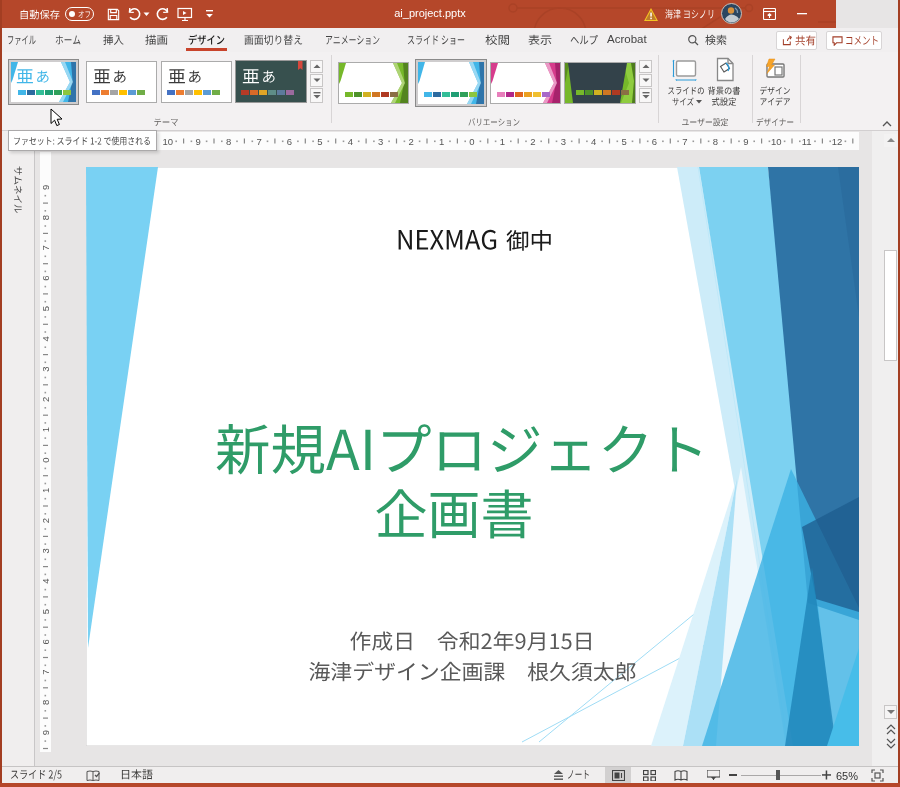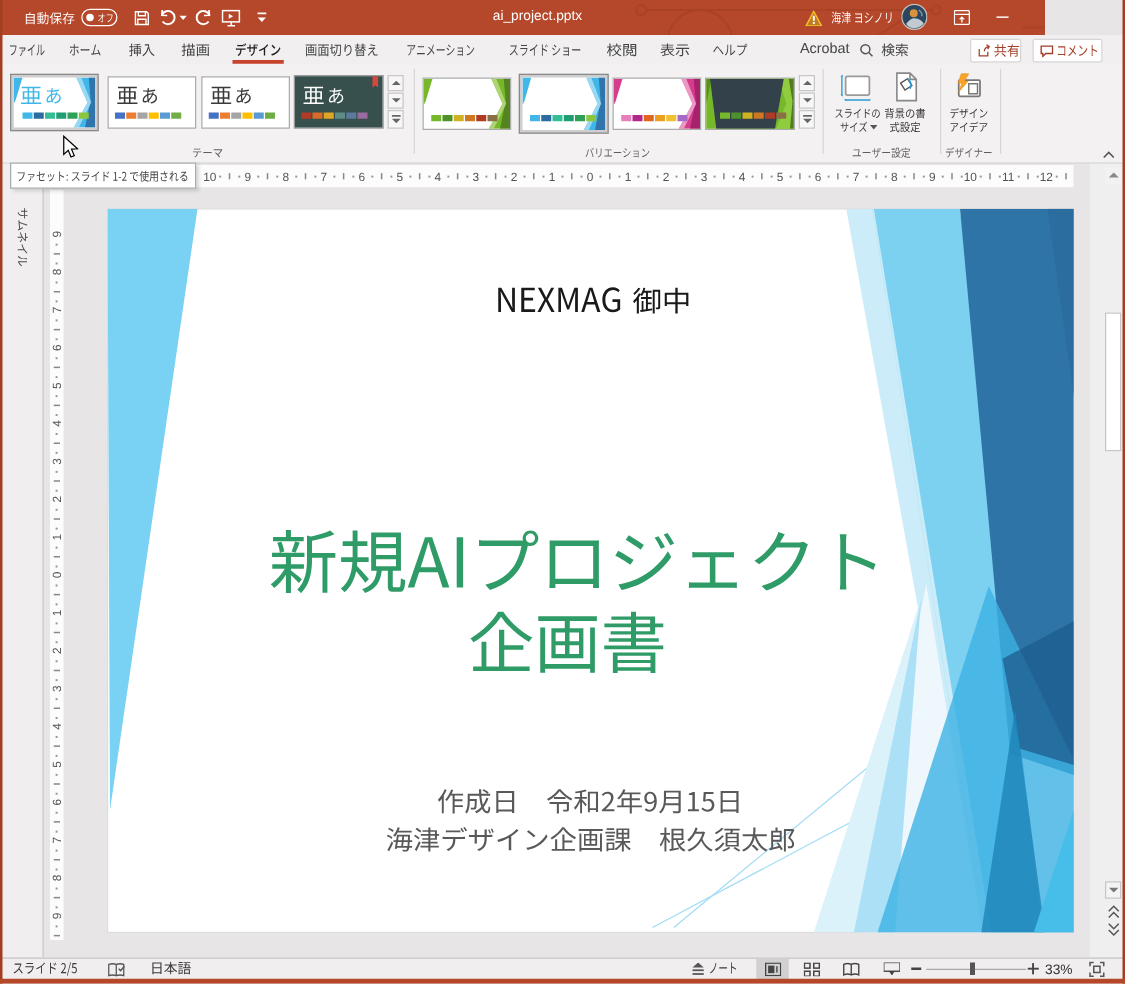--- a/index.html
+++ b/index.html
@@ -72,21 +72,21 @@
   <svg class="abs" style="left:880px;top:9px" width="10" height="10" stroke="#fff" stroke-width="1.2">
       <path d="M0.5 0.5 L9.5 9.5 M9.5 0.5 L0.5 9.5"></path>
     </svg>
 </div>
 
 <span class="abs" style="left:65px;top:7px;width:29px;height:14px;border:1px solid #fff;border-radius:8px;"></span>
 <span class="abs" style="left:69px;top:11px;width:6px;height:6px;background:#fff;border-radius:50%;"></span>
 
 <div class="abs" style="left:0;top:28px;width:900px;height:24px;background:#F1EFF0;">
   <div class="abs" style="left:186px;top:20px;width:41px;height:3px;background:#C8432B;"></div>
-  <div class="abs" style="left:640px;top:5px;font-size:11.5px;color:#444;text-align:center;">Acrobat</div>
+  <div class="abs" style="left:607px;top:5px;font-size:11.5px;color:#444;text-align:center;">Acrobat</div>
   <svg class="abs" style="left:688px;top:7px" width="11" height="11" viewBox="0 0 11 11" fill="none" stroke="#555" stroke-width="1.2">
       <circle cx="4.3" cy="4.3" r="3.6"></circle>
       <path d="M7 7 L10 10"></path>
     </svg>
   <div class="abs" style="left:776px;top:3px;width:41px;height:19px;background:#fff;border:1px solid #D8D5D6;border-radius:2px;"></div>
   <div class="abs" style="left:826px;top:3px;width:56px;height:19px;background:#fff;border:1px solid #D8D5D6;border-radius:2px;"></div>
   <svg class="abs" style="left:782px;top:7px" width="11" height="11" viewBox="0 0 12 12" fill="none" stroke="#A33E28" stroke-width="1.1">
       <path d="M1.5 4.5 v6 h7.5 v-3.5"></path>
       <path d="M6 6.5 c0.2 -2.8 2 -3.8 4 -3.8 M7.8 1 l2.4 1.3 l-1.3 2.4"></path>
     </svg>
@@ -490,21 +490,21 @@
       <polygon points="4,7 9,7 6.5,10"></polygon>
       <rect x="6" y="7" width="1" height="3"></rect>
   </svg>
   <div class="abs" style="left:729px;top:7px;width:8px;height:1.5px;background:#444;"></div>
   <div class="abs" style="left:741px;top:7.5px;width:80px;height:1px;background:#AAA8A8;"></div>
   <div class="abs" style="left:776px;top:3px;width:4px;height:10px;background:#555;"></div>
   <svg class="abs" style="left:822px;top:3px" width="10" height="10">
       <rect x="0" y="4.2" width="9" height="1.5" fill="#444"></rect>
       <rect x="3.7" y="0.5" width="1.5" height="9" fill="#444"></rect>
     </svg>
-  <div class="abs" style="left:836px;top:3px;font-size:11px;color:#333;">33%</div>
+  <div class="abs" style="left:836px;top:3px;font-size:11px;color:#333;">65%</div>
   <svg class="abs" style="left:871px;top:2px" width="13" height="13" fill="none" stroke="#555" stroke-width="1.2">
     <path d="M1 4 V1 H4 M9 1 H12 V4 M12 9 V12 H9 M4 12 H1 V9"></path>
       <rect x="4" y="4" width="5" height="5"></rect>
   </svg>
 </div>
 
 <div class="abs" style="left:0;top:0;width:2px;height:787px;background:#A33E22;z-index:60"></div>
 <div class="abs" style="right:0;top:0;width:2px;height:787px;background:#A33E22;z-index:60"></div>
 <div class="abs" style="left:0;top:783px;width:900px;height:4px;background:#B5472A;z-index:60"></div>
 <svg id="overlay" width="900" height="787">

